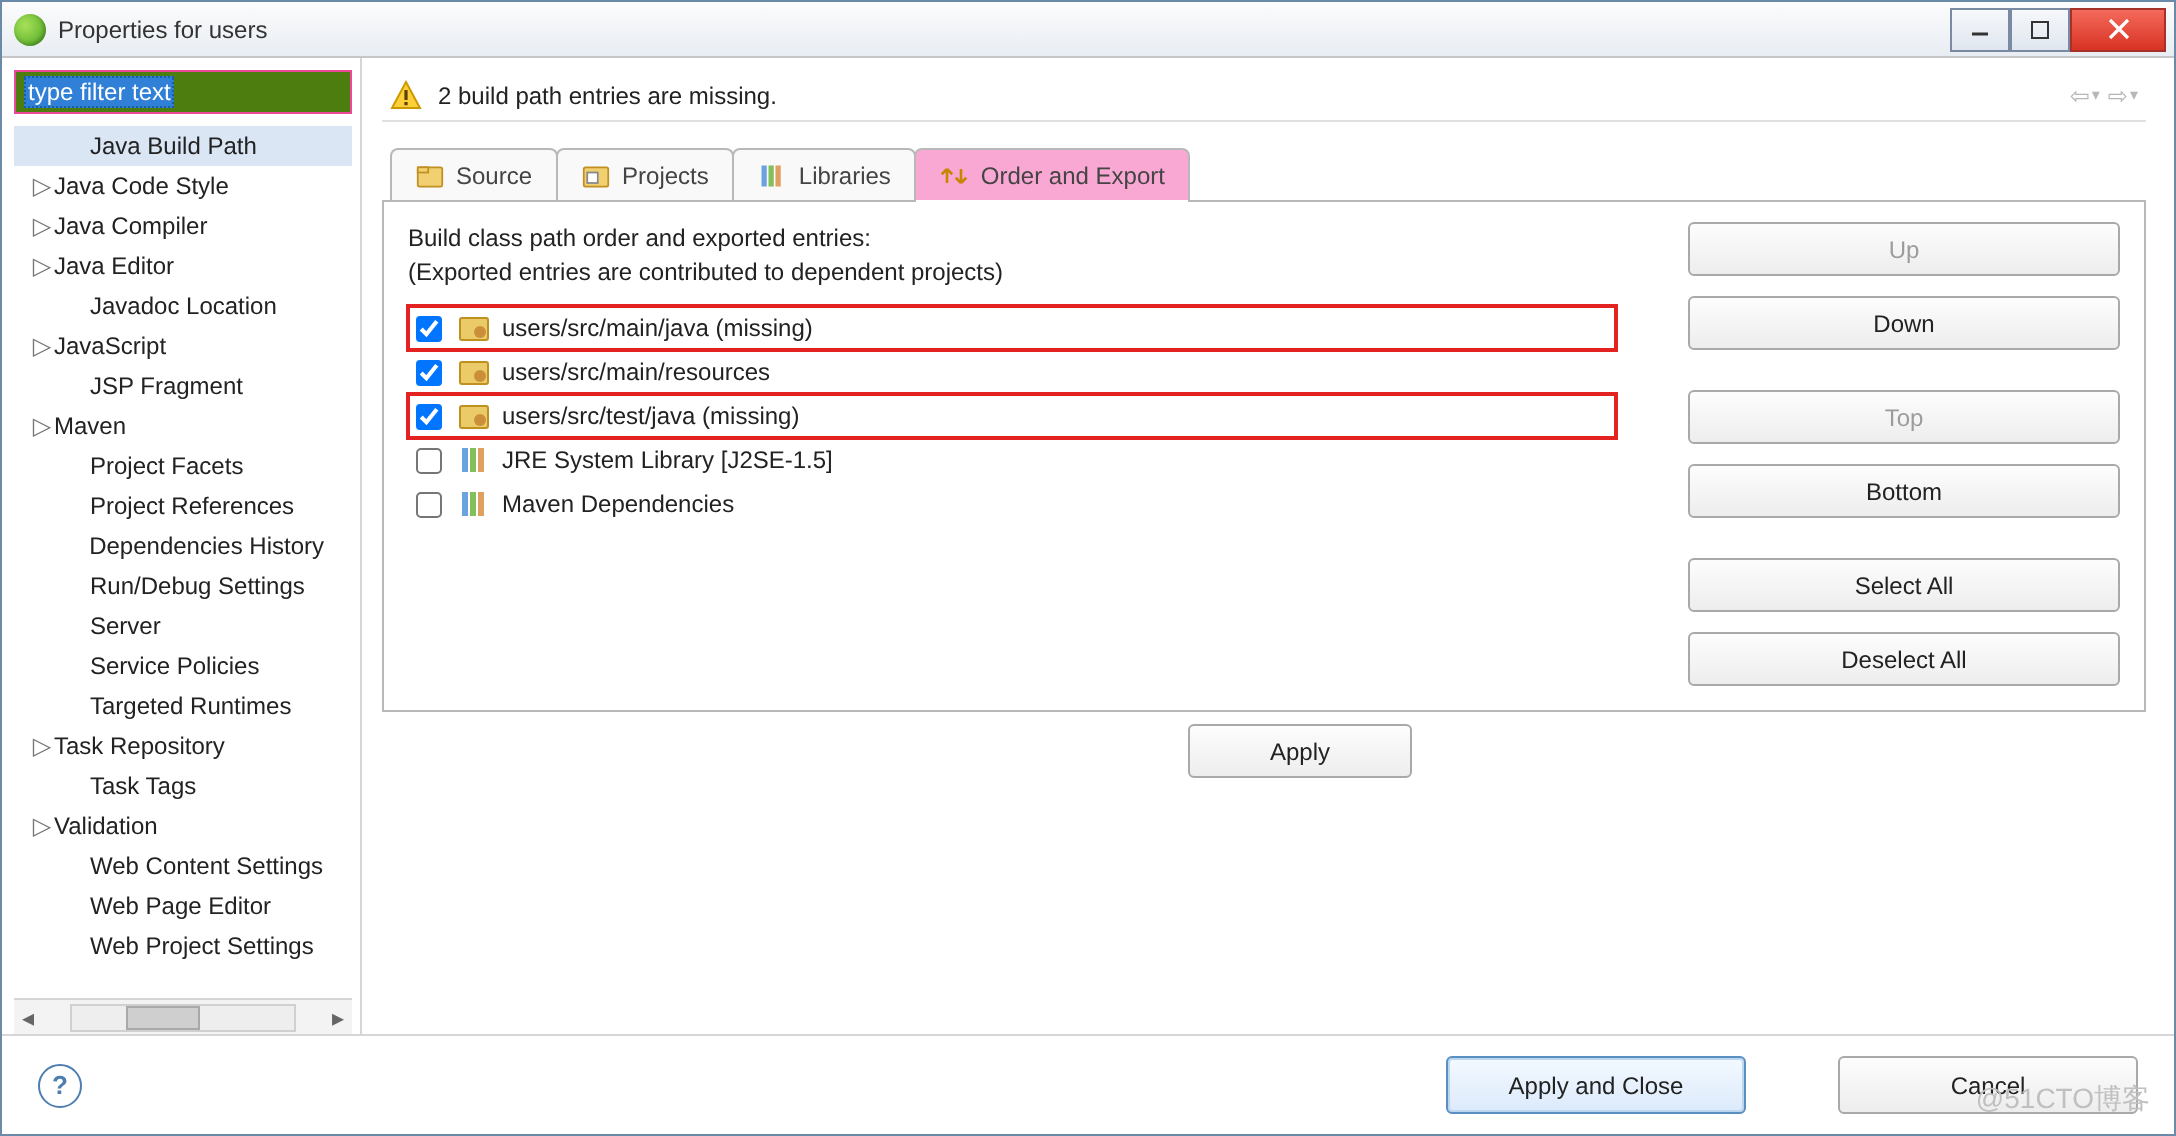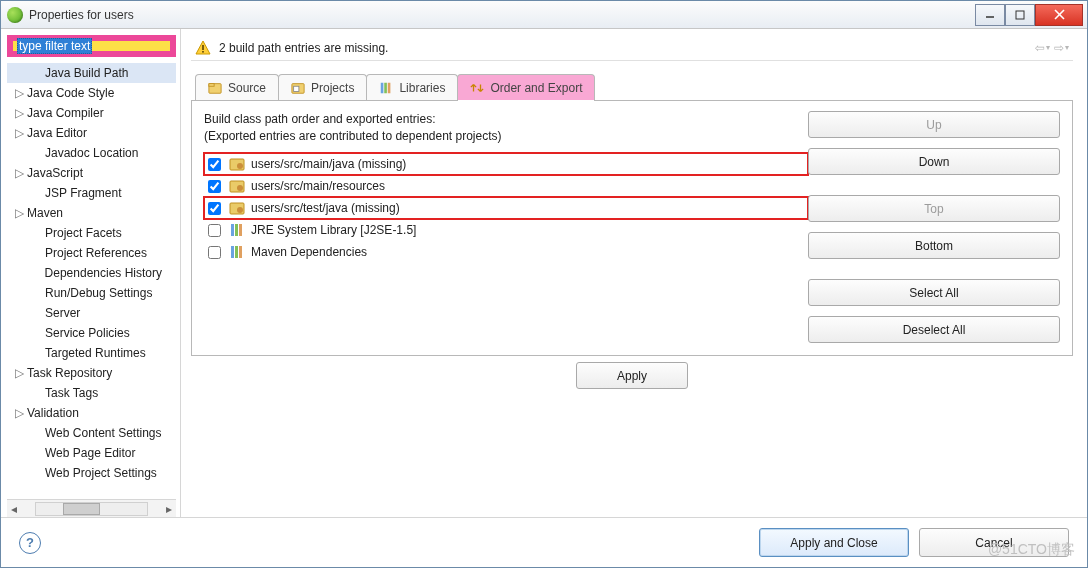--- a/index.html
+++ b/index.html
@@ -7,25 +7,25 @@
   .window { width:1088px; height:568px; display:flex; flex-direction:column; background:#fff; border:1px solid #6b8aa8; position:relative; }
   .titlebar { height:28px; background:linear-gradient(#fcfcfc,#e8edf3); border-bottom:1px solid #c6c6c6; display:flex; align-items:center; padding:0 4px 0 6px; gap:6px; }
   .titlebar .app-icon { width:16px; height:16px; border-radius:50%; background:radial-gradient(circle at 35% 35%, #a8e05a, #4aa61f); box-shadow:inset -1px -1px 2px rgba(0,0,0,.25); }
   .titlebar .title { flex:1; font-size:12px; color:#333; }
   .winbtns { display:flex; gap:0; height:22px; }
   .winbtn { width:30px; height:22px; display:flex; align-items:center; justify-content:center; border:1px solid #7a8aa3; background:linear-gradient(#f6f8fb,#dfe6ef); }
   .winbtn.close { width:48px; background:linear-gradient(#f46a5b,#d83324); border-color:#a53228; color:#fff; }
   .winbtn svg { display:block; }
   .body { flex:1; display:flex; min-height:0; }
   .sidebar { width:180px; border-right:1px solid #d6d6d6; display:flex; flex-direction:column; padding:6px 4px 0 6px; }
-  .filter { height:22px; border:6px solid #ec4899; display:flex; align-items:center; padding:0 4px; background:#fde047; }
+  .filter { height:22px; border:1px solid #ec4899; display:flex; align-items:center; padding:0 4px; background:#4d7c0f; }
   .filter span { color:#999; }
   .filter .selected { background:#2f80d6; color:#fff; border:1px dotted #1a5fa3; padding:0 1px; }
   .tree { margin-top:6px; overflow:hidden; flex:1; position:relative; }
-  .tree-item { display:flex; align-items:center; height:20px; padding:0 14px 0 6px; white-space:nowrap; }
+  .tree-item { display:flex; align-items:center; height:20px; padding:0 14px 0 6px; white-space:nowrap;text-align:center; }
   .tree-item.lv1 { padding-left:8px; }
   .tree-item.lv2 { padding-left:26px; }
   .twisty { width:12px; color:#777; display:inline-block; }
   .tree-item.selected { background:#dbe6f5; }
   .hscroll { height:18px; border-top:1px solid #d6d6d6; display:flex; align-items:center; background:#f3f3f3; justify-content:center; }
   .hscroll .track { flex:1; height:14px; background:#eee; position:relative; margin:0 14px; border:1px solid #d0d0d0;}
   .hscroll .thumb { position:absolute; left:24%; width:34%; top:0; bottom:0; background:#cfcfcf; border:1px solid #a9a9a9;}
   .hscroll .arrow { width:14px; height:14px; display:flex; align-items:center; justify-content:center; color:#666; }
   .main { flex:1; display:flex; flex-direction:column; padding:6px 14px 4px 10px; min-width:0; }
   .banner { height:26px; display:flex; align-items:center; gap:8px; padding:0 4px; border-bottom:1px solid #e0e0e0; }
@@ -39,21 +39,21 @@
   .tab .ticon { width:14px; height:14px; }
   .tabpanel { border:1px solid #b8b8b8; border-top:none; padding:10px 12px 12px 12px; display:flex; gap:0; min-height:0; }
   .descs { font-size:12px; line-height:17px; margin-bottom:8px; }
   .left { flex:1; min-width:0;}
   .list { border:none; }
   .entry { display:flex; align-items:center; height:22px; gap:6px; padding-left:4px;}
   .entry input[type=checkbox] { width:13px; height:13px; margin:0 2px 0 0; }
   .entry.hl { outline:2px solid #e32222; outline-offset:-1px; }
   .eicon { width:16px; height:16px; display:flex; align-items:center; justify-content:center;}
   .right { width:252px; display:flex; flex-direction:column; gap:10px; }
-  .btn { height:27px; border:1px solid #a9a9a9; background:linear-gradient(#fdfdfd,#ededed); border-radius:3px; display:flex; align-items:center; justify-content:center; cursor:default;}
+  .btn { height:27px; border:1px solid #a9a9a9; background:linear-gradient(#fdfdfd,#ededed); border-radius:3px; display:flex; align-items:center; justify-content:center; cursor:default;margin-left:36px;}
   .btn.disabled { color:#9c9c9c; }
   .applyrow { display:flex; justify-content:center; padding:6px 0 2px 0;}
   .applyrow .btn { width:112px;}
   .footer { height:50px; border-top:1px solid #d6d6d6; display:flex; align-items:center; padding:0 18px; gap:10px;}
   .help { width:22px; height:22px; border:1.5px solid #4e7db0; border-radius:50%; color:#4e7db0; display:flex; align-items:center; justify-content:center; font-weight:bold; font-size:13px;}
   .footer .spacer { flex:1;}
   .footer .btn { width:150px; height:29px;}
   .footer .btn.primary { border-color:#5a8fc2; box-shadow:0 0 0 1px #bcd6ee inset; background:linear-gradient(#f3f9ff,#dceafb);}
   .watermark { position:absolute; right:12px; bottom:8px; color:#c0c0c0; font-size:14px;}
 </style>

